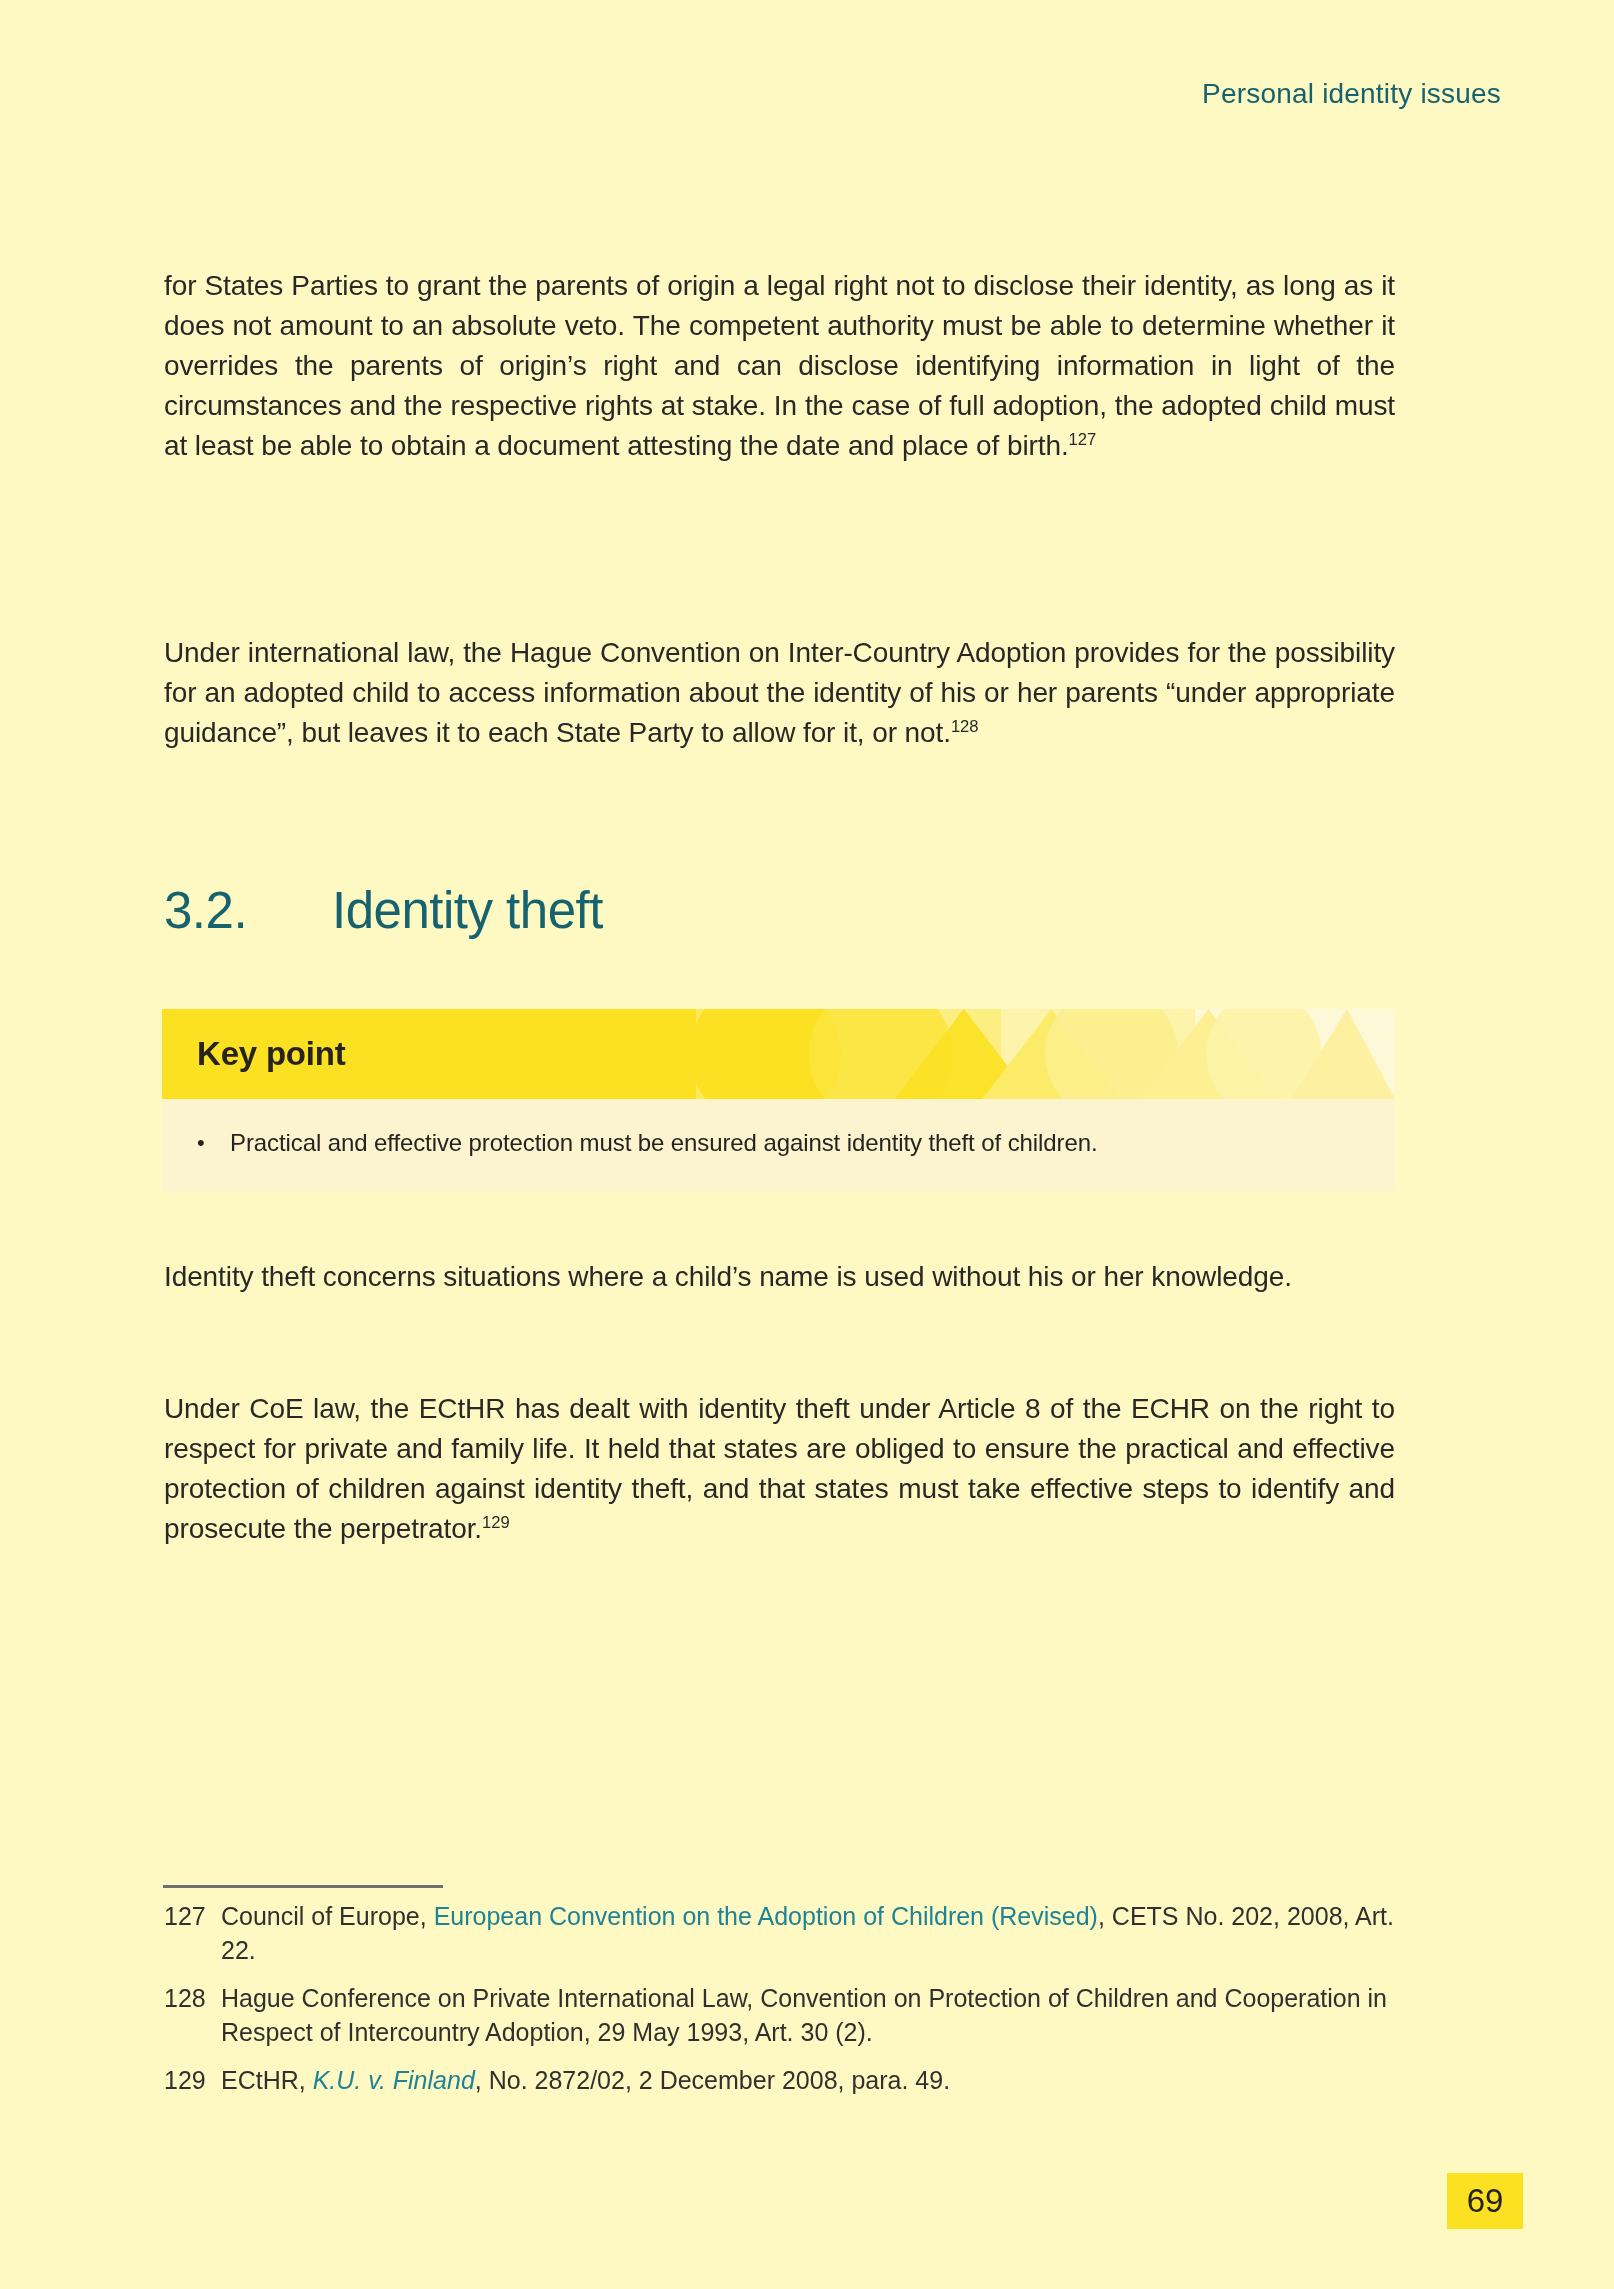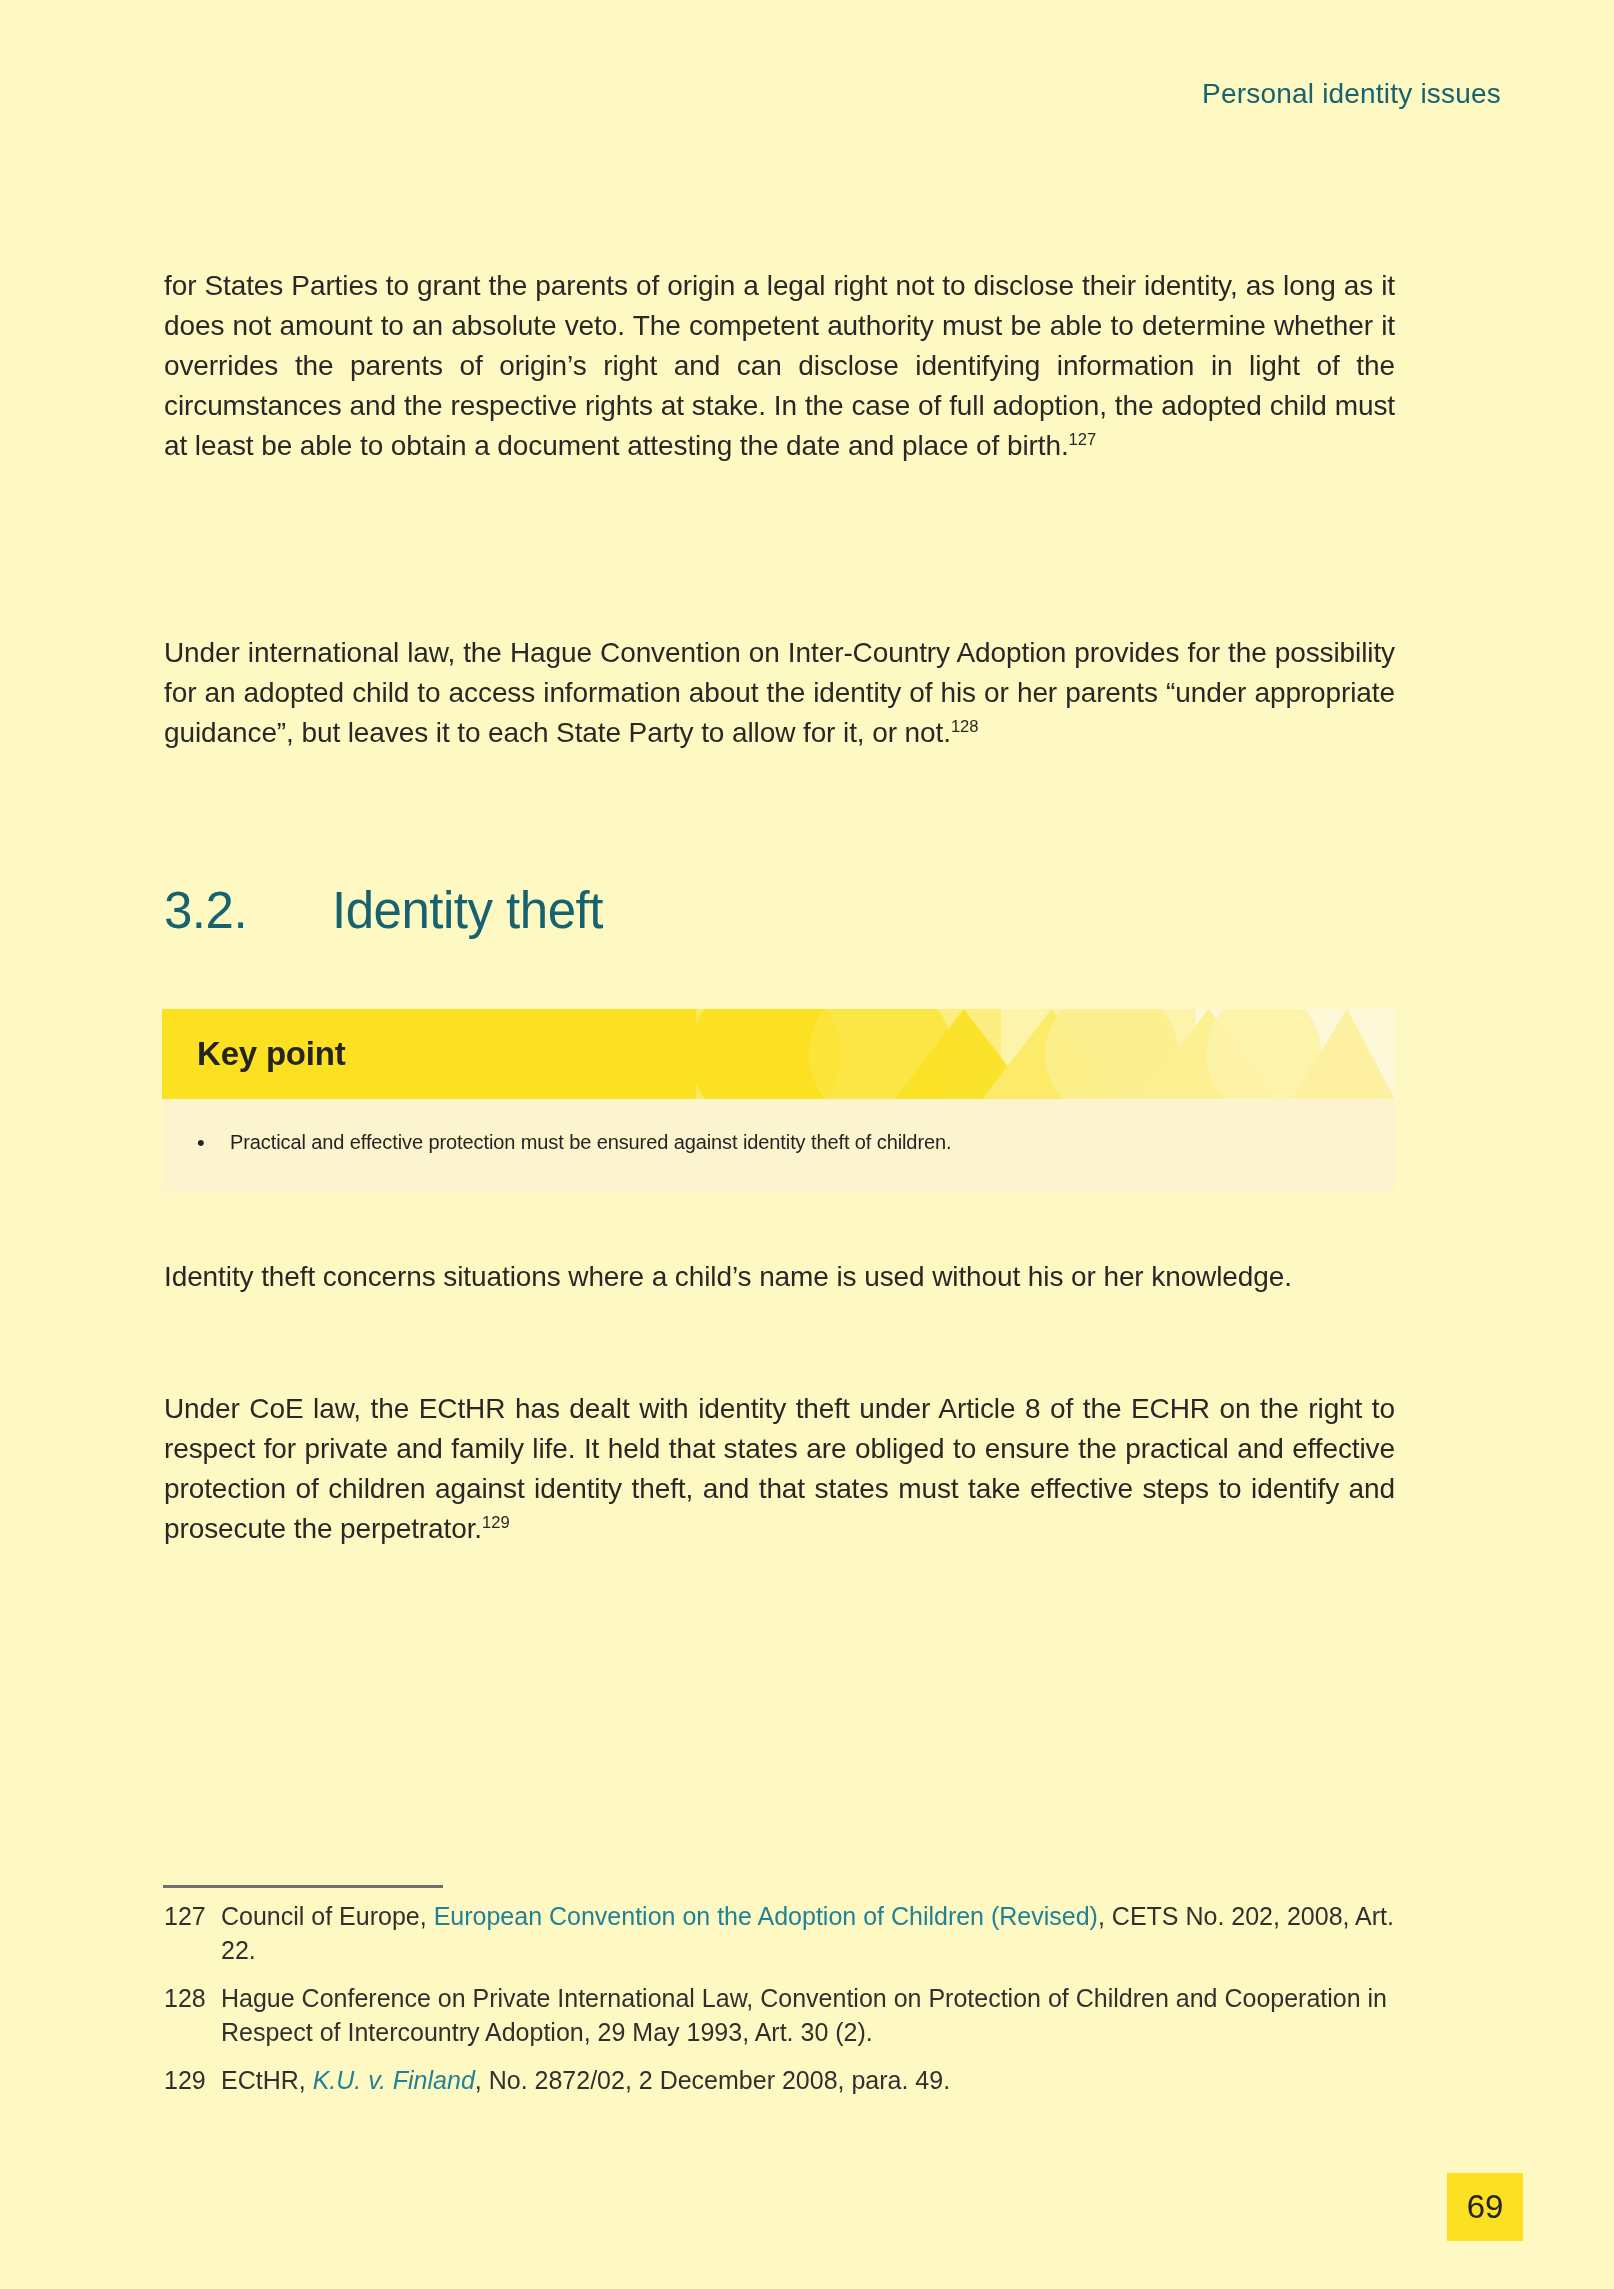--- a/index.html
+++ b/index.html
@@ -40,37 +40,37 @@
   }
   .kp-deco{position:absolute;right:0;top:0;height:90px;width:699px;display:block;}
   .kp-body{
     background:#fcf4cf;padding:25px 37px 30px 35px;
   }
   .kp-bullet-row{display:flex;align-items:flex-start;}
   .kp-marker{
     flex:none;width:33px;font-size:22px;line-height:37px;color:#262421;
   }
   .kp-bullet-text{
-    font-size:20px;line-height:37px;color:#262421;letter-spacing:-0.1px;
+    font-size:24px;line-height:37px;color:#262421;letter-spacing:-0.1px;
   }
   .fn-rule{
     position:absolute;left:163px;top:1885px;width:280px;height:2.8px;
     background:#6f6f6f;border:none;margin:0;
   }
   .footnotes{
     position:absolute;left:164px;top:1899px;width:1231px;
     font-size:25px;line-height:34px;color:#32302e;
   }
   .fn{display:flex;margin-bottom:14px;}
   .fn-num{flex:none;width:57px;}
   .fn-text{flex:1;}
   .fn-link{color:#1f8296;text-decoration:none;cursor:pointer;}
   .fn-link.italic{font-style:italic;}
   .page-badge{
-    position:absolute;left:1447px;top:2173px;width:76px;height:68px;
+    position:absolute;left:1447px;top:2173px;width:76px;height:56px;
     background:#fbe122;display:flex;align-items:center;justify-content:center;
     font-size:33px;color:#262421;
   }
 </style>
 </head>
 <body>
 
 <div class="page">
 
   <div class="running-header">Personal identity issues</div>

